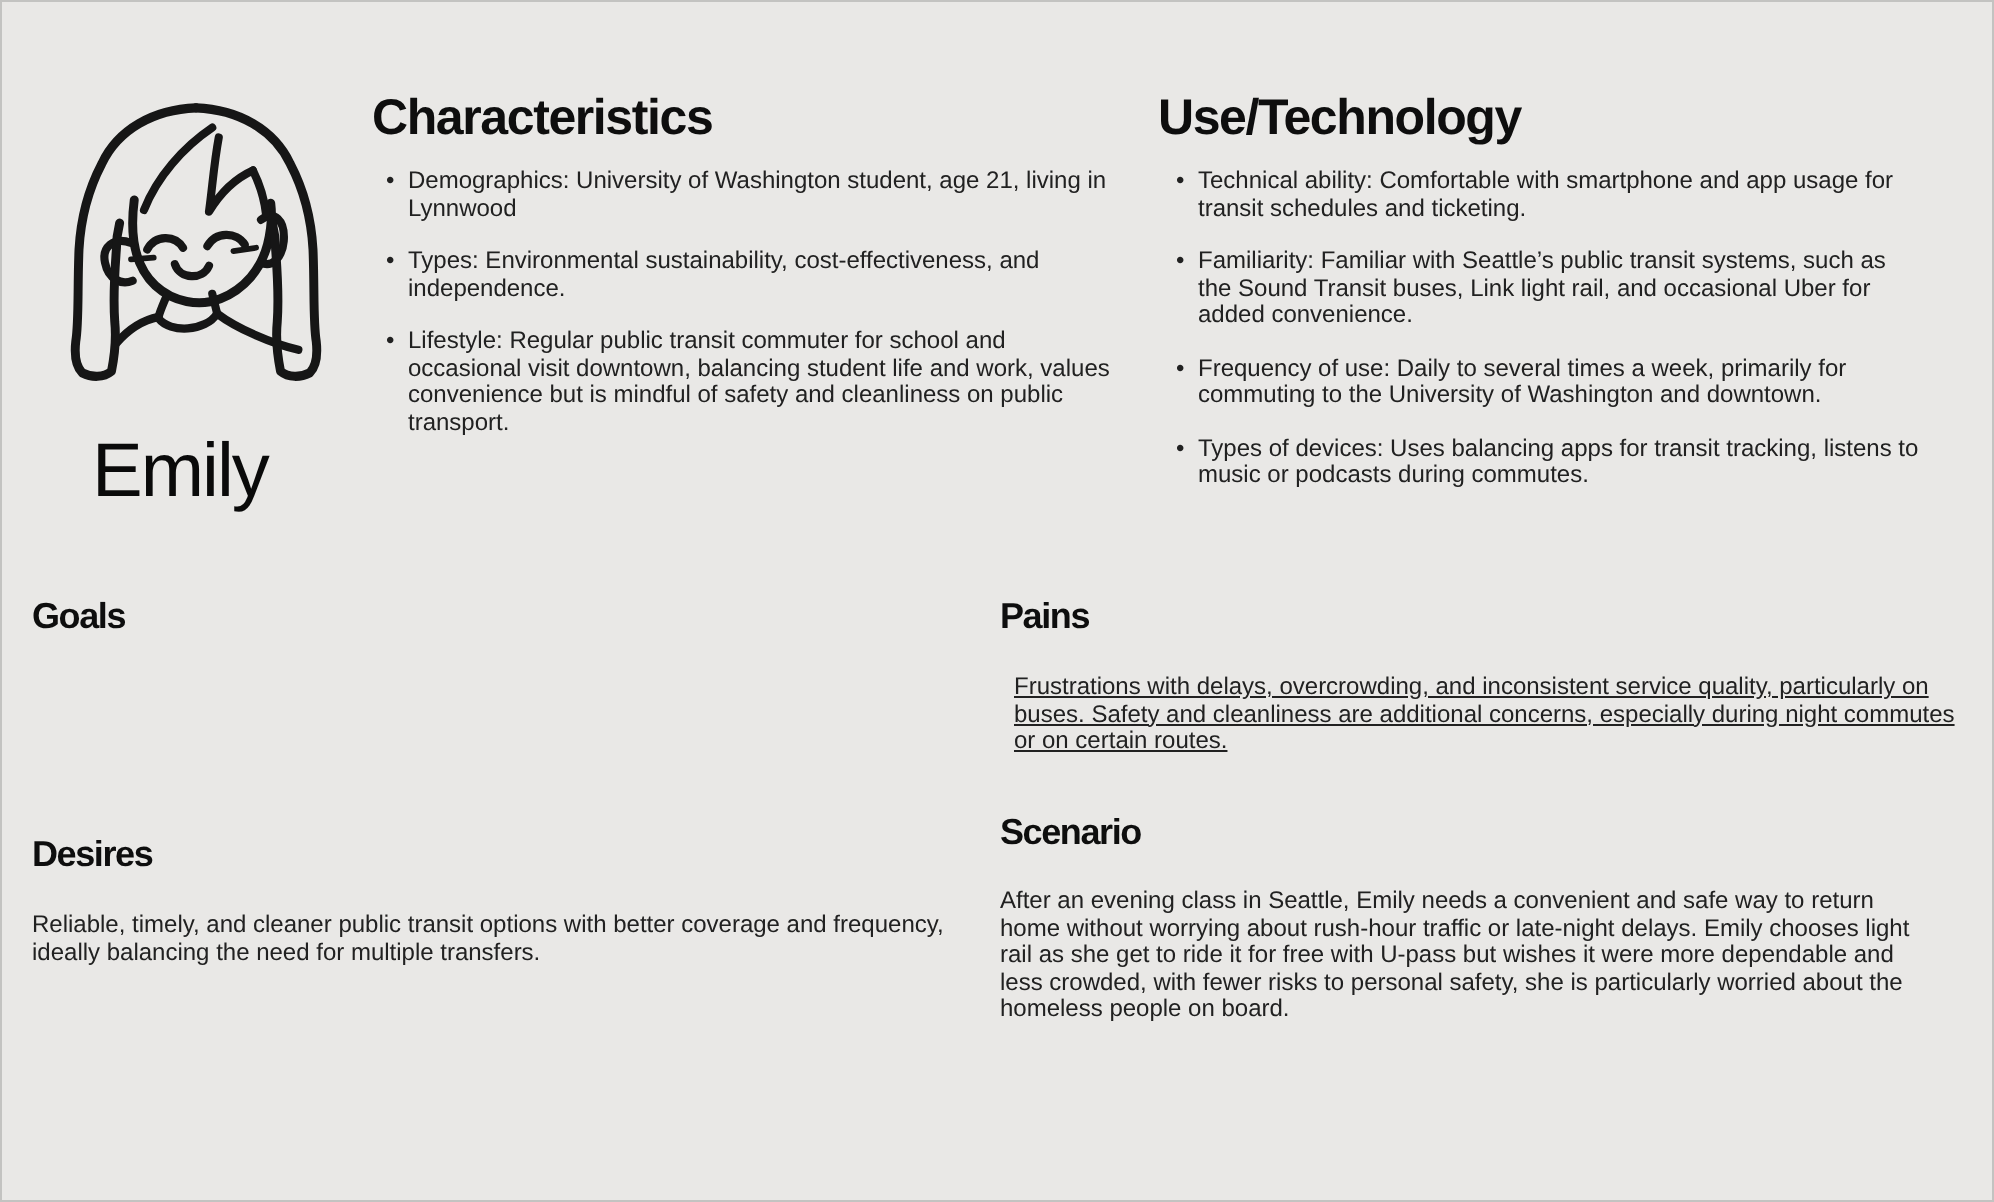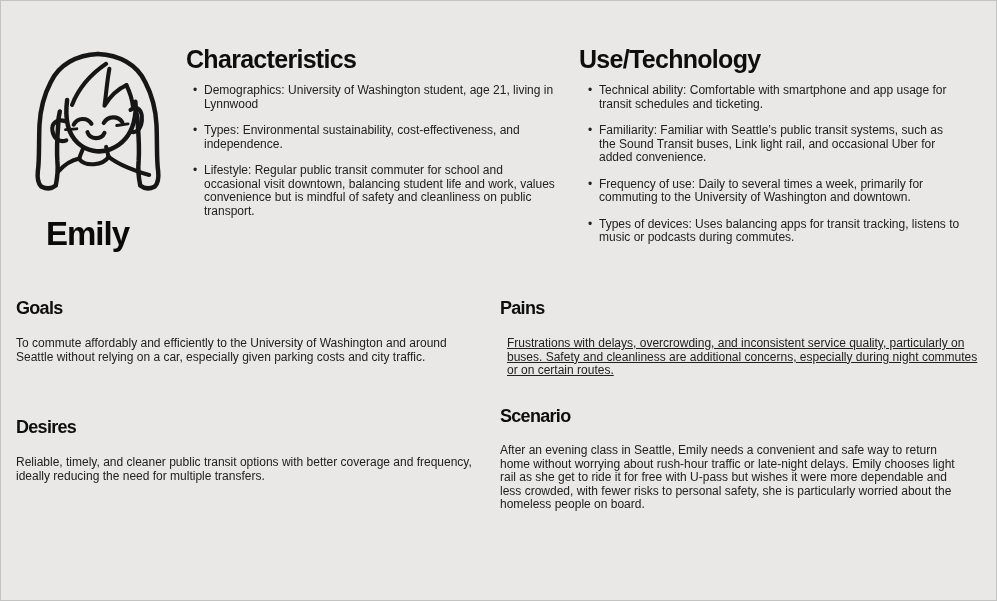--- a/index.html
+++ b/index.html
@@ -13,22 +13,22 @@
     height: 601px;
     box-sizing: border-box;
     background: #e9e8e6;
     border: 1px solid #c3c3c1;
     overflow: hidden;
     color: #1c1c1c;
   }
   .abs { position: absolute; }
 
   .persona-name {
-    font-size: 33px;
-    font-weight: 700;
+    font-size: 38px;
+    font-weight: 400;
     letter-spacing: -1px;
     color: #0a0a0a;
     line-height: 1;
   }
   .section-title {
     margin: 0;
     font-weight: 700;
     color: #0e0e0e;
     letter-spacing: -0.7px;
     line-height: 1;
@@ -109,24 +109,23 @@
   <h2 class="abs section-title title-top" style="left:578px; top:46px;">Use/Technology</h2>
   <ul class="abs bullets" style="left:587px; top:83px; width:372px;">
 
   <li>Technical ability: Comfortable with smartphone and app usage for transit schedules and ticketing.</li>
       <li>Familiarity: Familiar with Seattle’s public transit systems, such as the Sound Transit buses, Link light rail, and occasional Uber for added convenience.</li>
       <li>Frequency of use: Daily to several times a week, primarily for commuting to the University of Washington and downtown.</li>
       <li>Types of devices: Uses balancing apps for transit tracking, listens to music or podcasts during commutes.</li>
     </ul>
 
   <h2 class="abs section-title title-bottom" style="left:15px; top:298px;">Goals</h2>
-  <div class="abs body-text" style="left:15px; top:336px; width:456px;">To commute affordably and efficiently to the University of Washington and around Seattle without relying on a car, especially given parking costs and city traffic.</div>
 
   <h2 class="abs section-title title-bottom" style="left:499px; top:298px;">Pains</h2>
   <div class="abs body-text" style="left:506px; top:336px; width:474px;text-decoration:underline;">Frustrations with delays, overcrowding, and inconsistent service quality, particularly on buses. Safety and cleanliness are additional concerns, especially during night commutes or on certain routes.</div>
 
   <h2 class="abs section-title title-bottom" style="left:15px; top:417px;">Desires</h2>
-  <div class="abs body-text" style="left:15px; top:455px; width:456px;">Reliable, timely, and cleaner public transit options with better coverage and frequency, ideally reducing the need for multiple transfers.</div>
+  <div class="abs body-text" style="left:15px; top:455px; width:456px;">Reliable, timely, and cleaner public transit options with better coverage and frequency, ideally balancing the need for multiple transfers.</div>
 
   <h2 class="abs section-title title-bottom" style="left:499px; top:406px;">Scenario</h2>
   <div class="abs body-text" style="left:499px; top:443px; width:468px;">After an evening class in Seattle, Emily needs a convenient and safe way to return home without worrying about rush-hour traffic or late-night delays. Emily chooses light rail as she get to ride it for free with U-pass but wishes it were more dependable and less crowded, with fewer risks to personal safety, she is particularly worried about the homeless people on board.</div>
 
 </div>
 
 </body></html>

